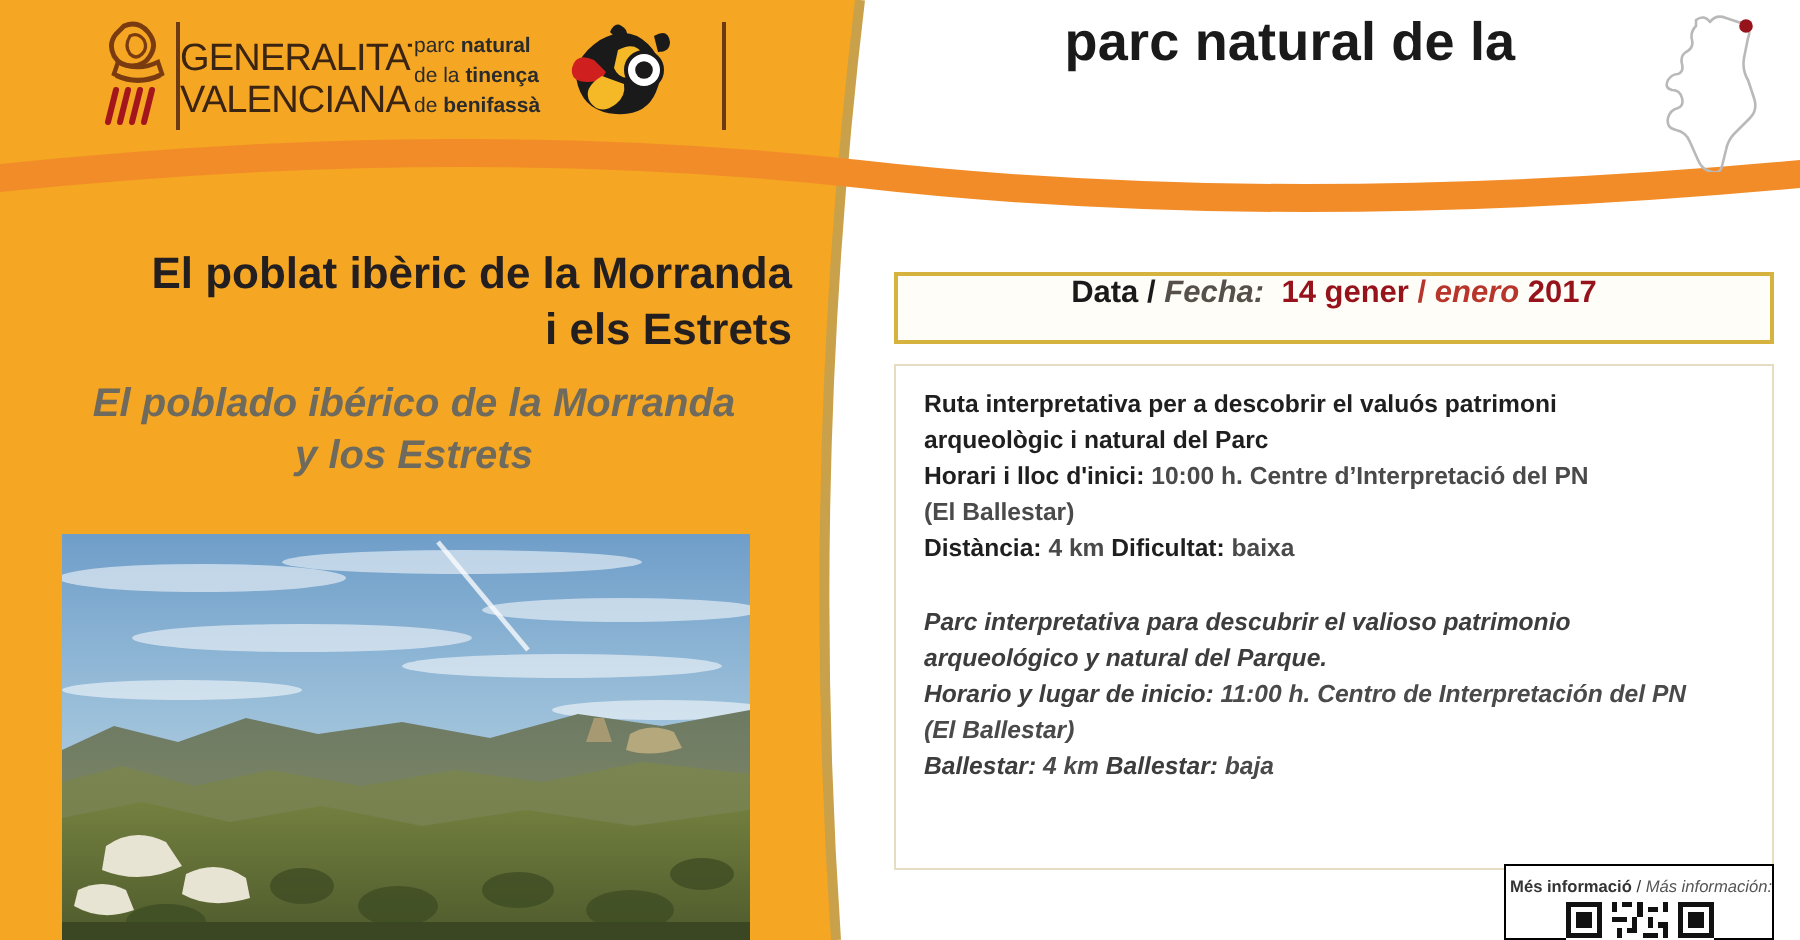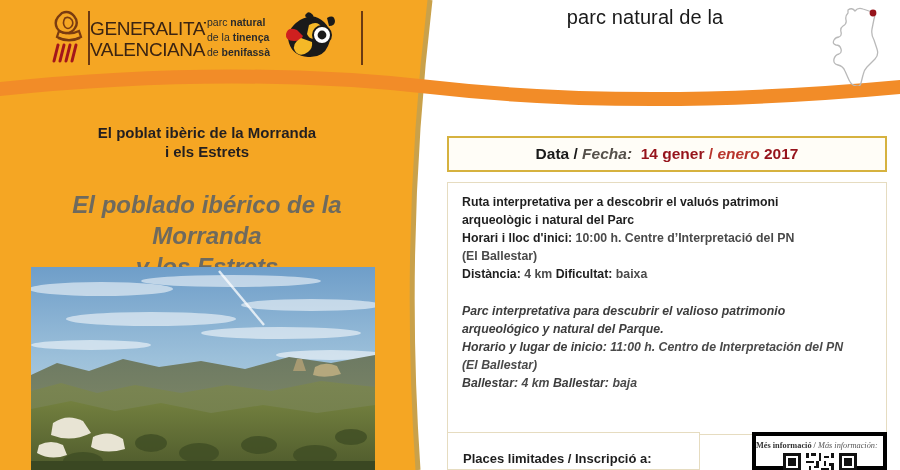--- a/index.html
+++ b/index.html
@@ -72,22 +72,22 @@
   .header-title {
     position: absolute;
     left: 470px; top: 6px;
     width: 350px;
     text-align: center;
     z-index: 7;
     color: #1a1a1a;
     line-height: 1.16;
   }
   .header-title .line1 {
-    font-size: 20px;
-    font-weight: 400;
+    font-size: 27px;
+    font-weight: 700;
     letter-spacing: 0.1px;
     display: block;
   }
   .header-title .line2 {
     font-size: 29px;
     display: block;
     margin-top: 4px;
   }
   .header-title .line2 .b { font-weight: 700; }
   .header-title .line2 .r { font-weight: 400; }
@@ -107,33 +107,33 @@
     height: 60px;
     z-index: 6;
     pointer-events: none;
   }
 
   
   .title-va {
     position: absolute;
     left: 18px; top: 123px;
     width: 378px;
-    text-align: center;
-    font-size: 15px;
+    text-align: right;
+    font-size: 22px;
     font-weight: 700;
     color: #231f20;
     line-height: 1.28;
     z-index: 8;
   }
   .title-es {
     position: absolute;
     left: 18px; top: 189px;
     width: 378px;
     text-align: center;
-    font-size: 24px;
+    font-size: 20px;
     font-weight: 700;
     font-style: italic;
     color: #6e6a5e;
     line-height: 1.3;
     z-index: 8;
   }
 
   .photo {
     position: absolute;
     left: 31px; top: 267px;
@@ -146,21 +146,20 @@
 
   
   .date-box {
     position: absolute;
     left: 447px; top: 136px;
     width: 440px; height: 36px;
     border: 2px solid #d6b23f;
     background: #fffdf7;
     box-sizing: border-box;
     display: flex;
-    align-items: center;
     justify-content: center;
     z-index: 8;
   }
   .date-text {
     font-size: 15.5px;
     white-space: nowrap;
   }
   .date-text .lbl-va { font-weight: 700; color: #1a1a1a; }
   .date-text .sep    { font-weight: 700; color: #1a1a1a; }
   .date-text .lbl-es { font-weight: 700; font-style: italic; color: #55504a; }
@@ -208,27 +207,26 @@
     font-size: 13px;
     font-weight: 700;
     color: #1f1f1f;
     white-space: nowrap;
   }
 
   .more-box {
     position: absolute;
     left: 752px; top: 432px;
     width: 135px; height: 38px;
-    border: 4px solid #000000;
+    border: 1px solid #000000;
     background: #ffffff;
     box-sizing: border-box;
     z-index: 8;
     padding-top: 5px;
-    text-align: left;
-    font-family: Liberation Serif, serif;
+    text-align: right;
   }
   .more-text {
     font-size: 8.3px;
     color: #333;
     white-space: nowrap;
   }
   .more-text .m-va { font-weight: 700; }
   .more-text .m-es { font-style: italic; color: #555; }
   .qr {
     margin: 3px auto 0 auto;
@@ -401,23 +399,20 @@
       <div>
         <b>Horario y lugar de inicio:</b><span class="soft"> 11:00 h. Centro de Interpretación del PN</span>
       </div>
       <div class="soft">(El Ballestar)</div>
       <div>
         <b>Ballestar:</b><span class="soft"> 4 km </span><b>  Ballestar:</b><span class="soft"> baja</span>
       </div>
     </div>
   </div>
 
-  <div class="signup-box">
-    <span class="signup-text">Places limitades / Inscripció a:</span>
-  </div>
 
   <div class="more-box">
     <div class="more-text">
       <span class="m-va">Més informació</span><span> / </span><span class="m-es">Más información:</span>
     </div>
     <svg class="qr" viewBox="0 0 29 29" shape-rendering="crispEdges">
       <rect width="29" height="29" fill="#ffffff"></rect>
       <g fill="#111111">
         <path d="M0 0h7v7h-7z M1 1v5h5v-5z M2 2h3v3h-3z"></path>
         <path d="M22 0h7v7h-7z M23 1v5h5v-5z M24 2h3v3h-3z"></path>

